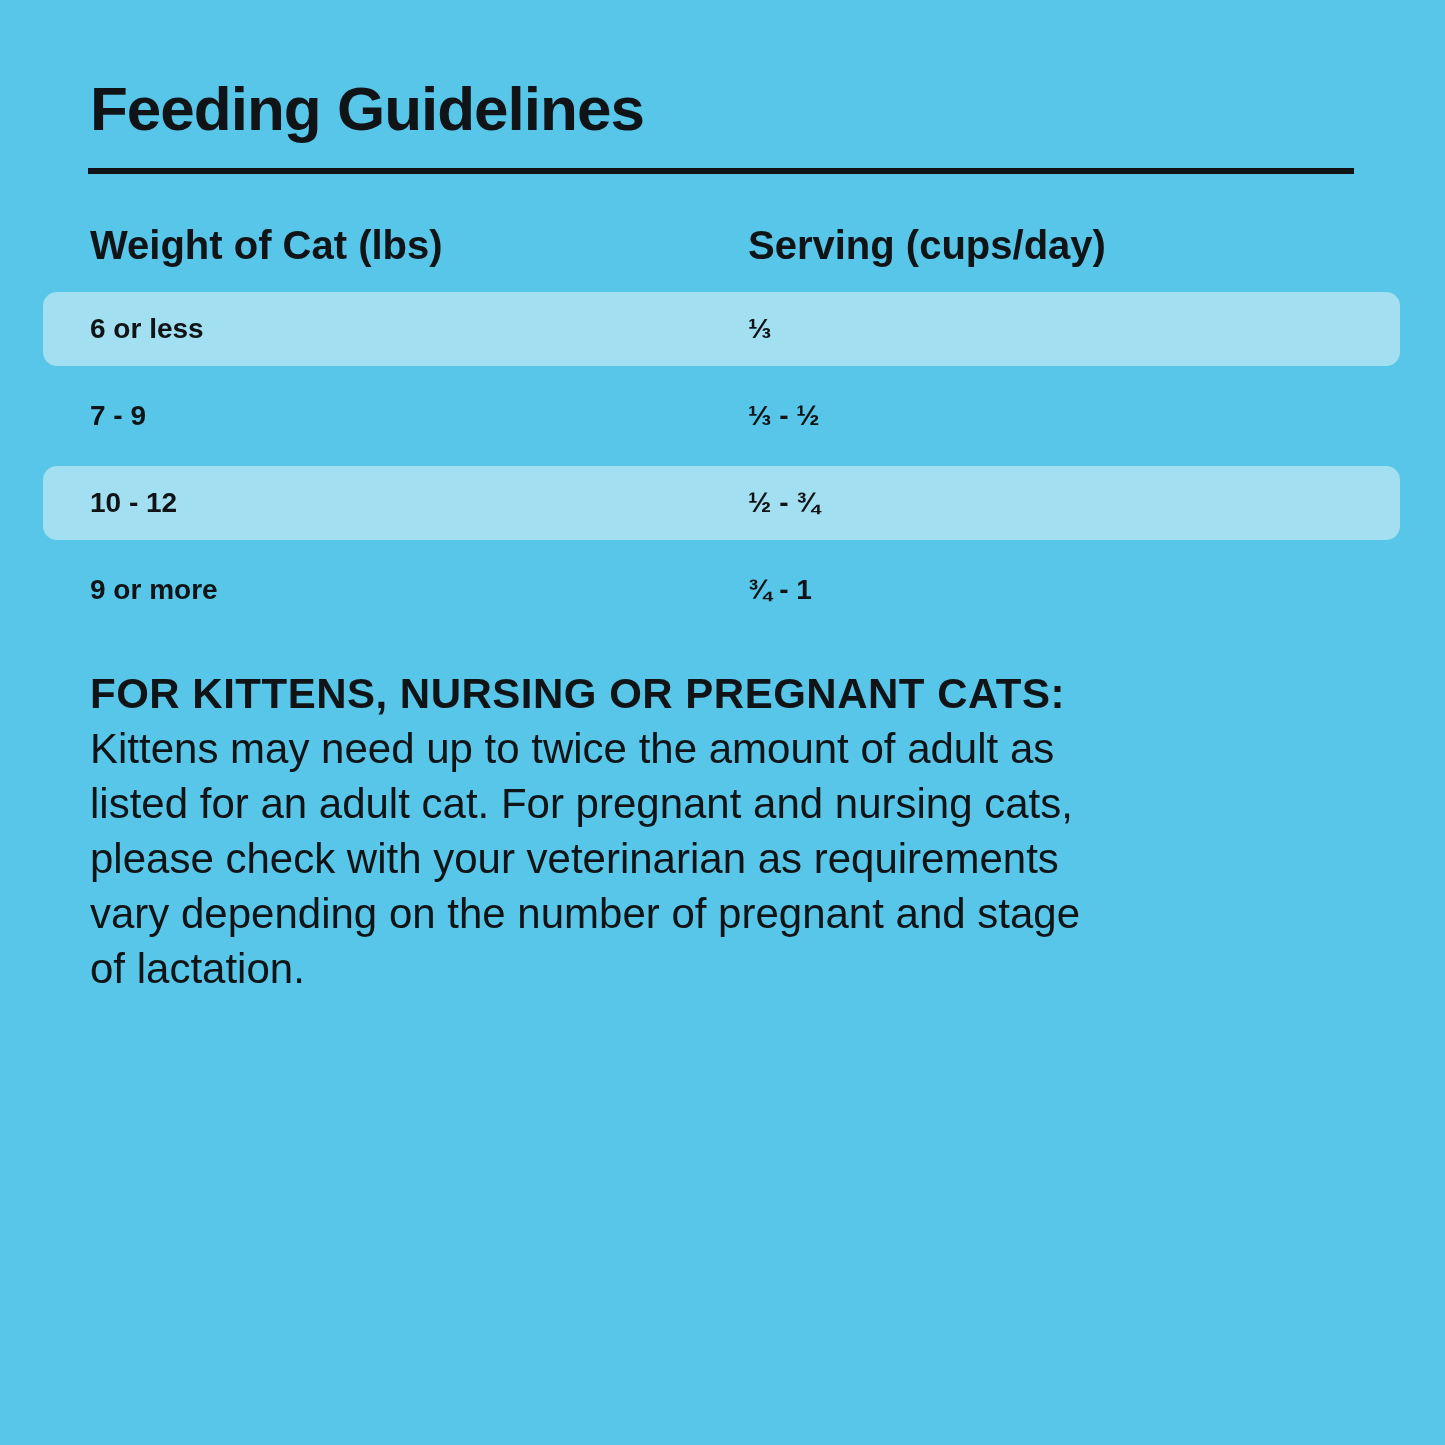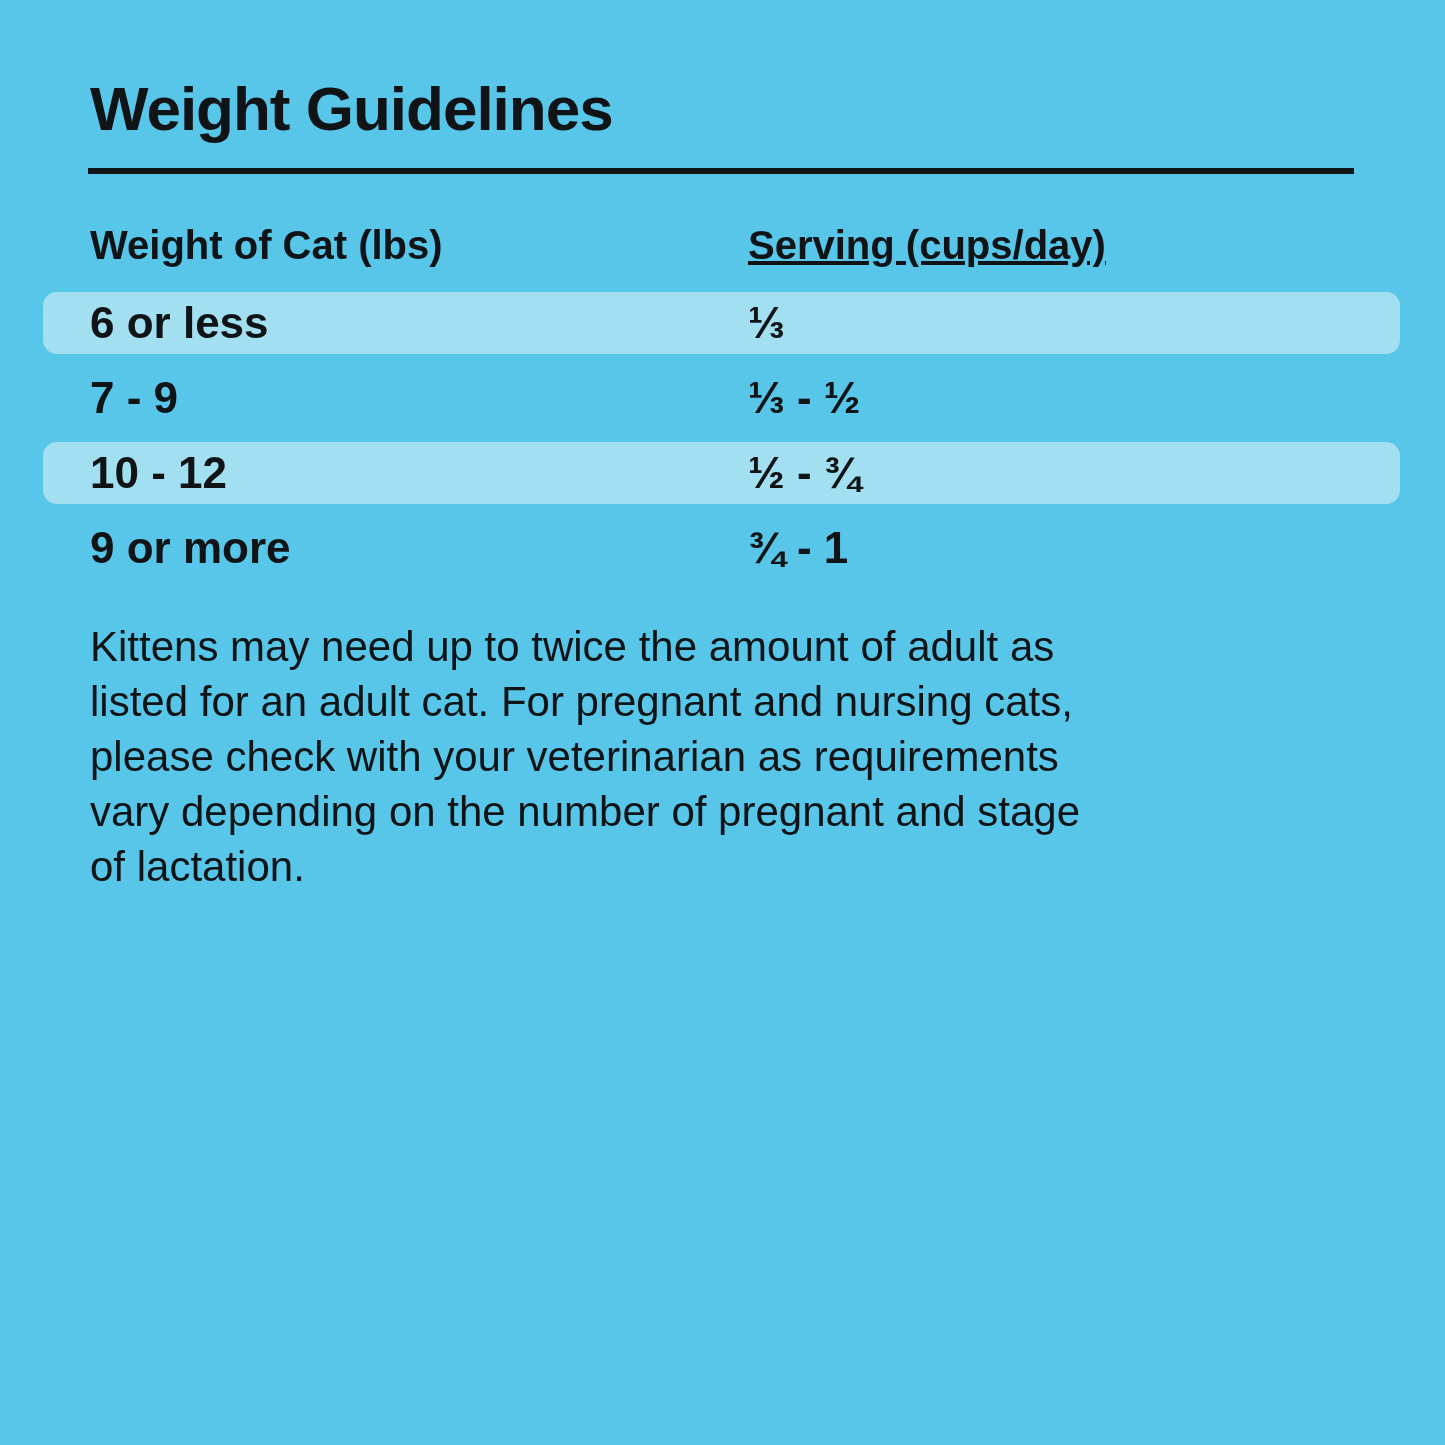--- a/index.html
+++ b/index.html
@@ -36,34 +36,34 @@
   }
   .header-row{
     display:flex;
     margin:48px 0 0 90px;
     font-size:40px;
     font-weight:bold;
     line-height:1.15;
     align-items:center;
   }
   .header-row .col-weight{width:658px;}
-  .header-row .col-serving{flex:1;text-decoration:underline;}
+  .header-row .col-serving{flex:1;}
   .table-rows{
     margin-top:24px;
     margin-left:43px;
     width:1357px;
   }
   .row{
     display:flex;
     align-items:center;
-    height:62px;
+    height:74px;
     margin-bottom:13px;
     border-radius:14px;
     padding-left:47px;
-    font-size:44px;
+    font-size:28px;
     font-weight:bold;
     line-height:1;
   }
   .row.highlighted{background:var(--highlight);}
   .row .cell-weight{width:658px;}
   .row .cell-serving{flex:1;font-weight:600;}
   .note{
     margin:40px 0 0 90px;
     width:1300px;
   }
@@ -77,21 +77,21 @@
     font-size:42px;
     font-weight:400;
     line-height:1.31;
   }
 </style>
 </head>
 <body>
 
 <div class="page">
 
-  <h1 class="title">Weight Guidelines</h1>
+  <h1 class="title">Feeding Guidelines</h1>
 
   <div class="divider"></div>
 
   <div class="header-row">
     <div class="col-weight">Weight of Cat (lbs)</div>
     <div class="col-serving">Serving (cups/day)</div>
   </div>
 
   <div class="table-rows">
     <div class="row highlighted">
@@ -106,20 +106,21 @@
       <div class="cell-weight">10 - 12</div>
       <div class="cell-serving">½ - ¾</div>
     </div>
     <div class="row">
       <div class="cell-weight">9 or more</div>
       <div class="cell-serving">¾ - 1</div>
     </div>
   </div>
 
   <div class="note">
+    <div class="note-heading">FOR KITTENS, NURSING OR PREGNANT CATS:</div>
     <div class="note-line">Kittens may need up to twice the amount of adult as</div>
     <div class="note-line">listed for an adult cat. For pregnant and nursing cats,</div>
     <div class="note-line">please check with your veterinarian as requirements</div>
     <div class="note-line">vary depending on the number of pregnant and stage</div>
     <div class="note-line">of lactation.</div>
   </div>
 
 </div>
 
 </body></html>

